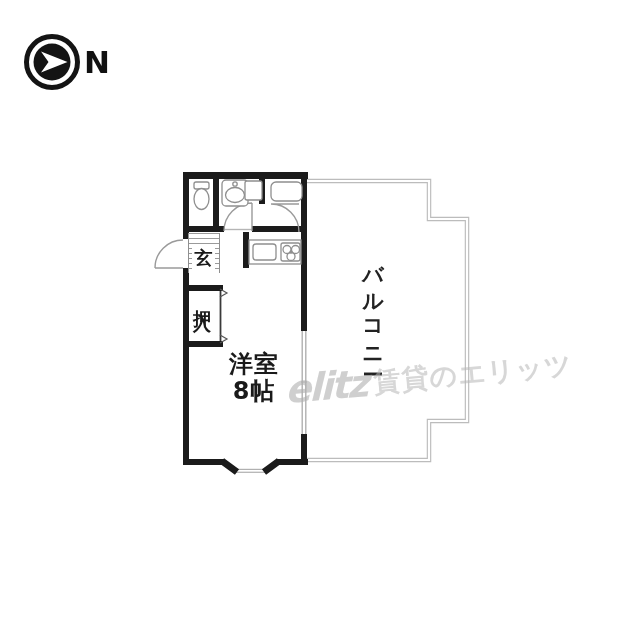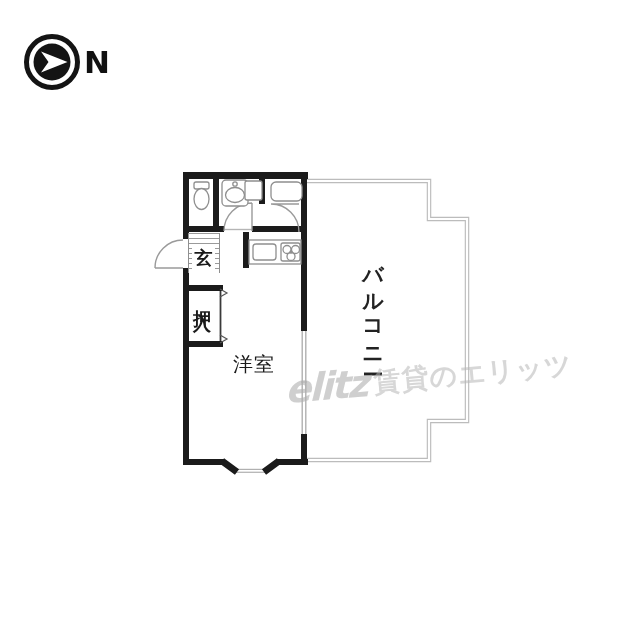--- a/index.html
+++ b/index.html
@@ -9,21 +9,21 @@
   .lbl{position:absolute;color:#1a1a1a;}
   .north-label{left:84px;top:44px;font-size:31px;font-weight:bold;color:#111;}
   .genkan-hatch{position:absolute;left:188px;top:233px;width:30px;height:40px;
       border-left:1.2px solid #8f8f8f;border-right:1.2px solid #8f8f8f;
       background:repeating-linear-gradient(to bottom,#9a9a9a 0 1px,transparent 1px 5px);}
   .genkan-label{left:192px;top:247px;width:23px;height:22px;background:#fff;
       font-size:18px;font-weight:600;text-align:center;line-height:22px;}
   .closet-label{left:190px;top:296px;writing-mode:vertical-rl;text-orientation:upright;
       font-size:18px;font-weight:600;letter-spacing:3px;}
   .room-label{left:219px;top:351px;width:70px;text-align:center;
-      font-size:20px;font-weight:400;line-height:27px;letter-spacing:1px;}
+      font-size:24px;font-weight:700;line-height:27px;letter-spacing:1px;}
   .balcony-label{left:359px;top:251px;writing-mode:vertical-rl;text-orientation:upright;
       font-size:21px;font-weight:600;letter-spacing:4px;color:#222;}
   .watermark{left:288px;top:368px;transform:rotate(-5deg);transform-origin:left center;
       white-space:nowrap;}
   .wm-logo{font-size:38px;font-style:italic;font-weight:800;letter-spacing:-2px;
       display:inline-block;transform:skewX(-8deg);color:rgba(175,175,175,0.60);}
   .wm-text{font-size:27px;font-weight:700;letter-spacing:1px;margin-left:4px;
       color:rgba(182,182,182,0.55);vertical-align:4px;}
 </style>
 </head>
@@ -110,20 +110,21 @@
     </g>
   </svg>
 
   <div class="genkan-hatch"></div>
 
   <div class="lbl north-label">N</div>
   <div class="lbl genkan-label">玄</div>
   <div class="lbl closet-label">押入</div>
   <div class="lbl room-label">
     <div>洋室</div>
+    <div>8帖</div>
   </div>
   <div class="lbl balcony-label">バルコニー</div>
 
   <div class="lbl watermark">
     <span class="wm-logo">elitz</span><span class="wm-text">賃貸のエリッツ</span>
   </div>
 
 </div>
 
 </body></html>

